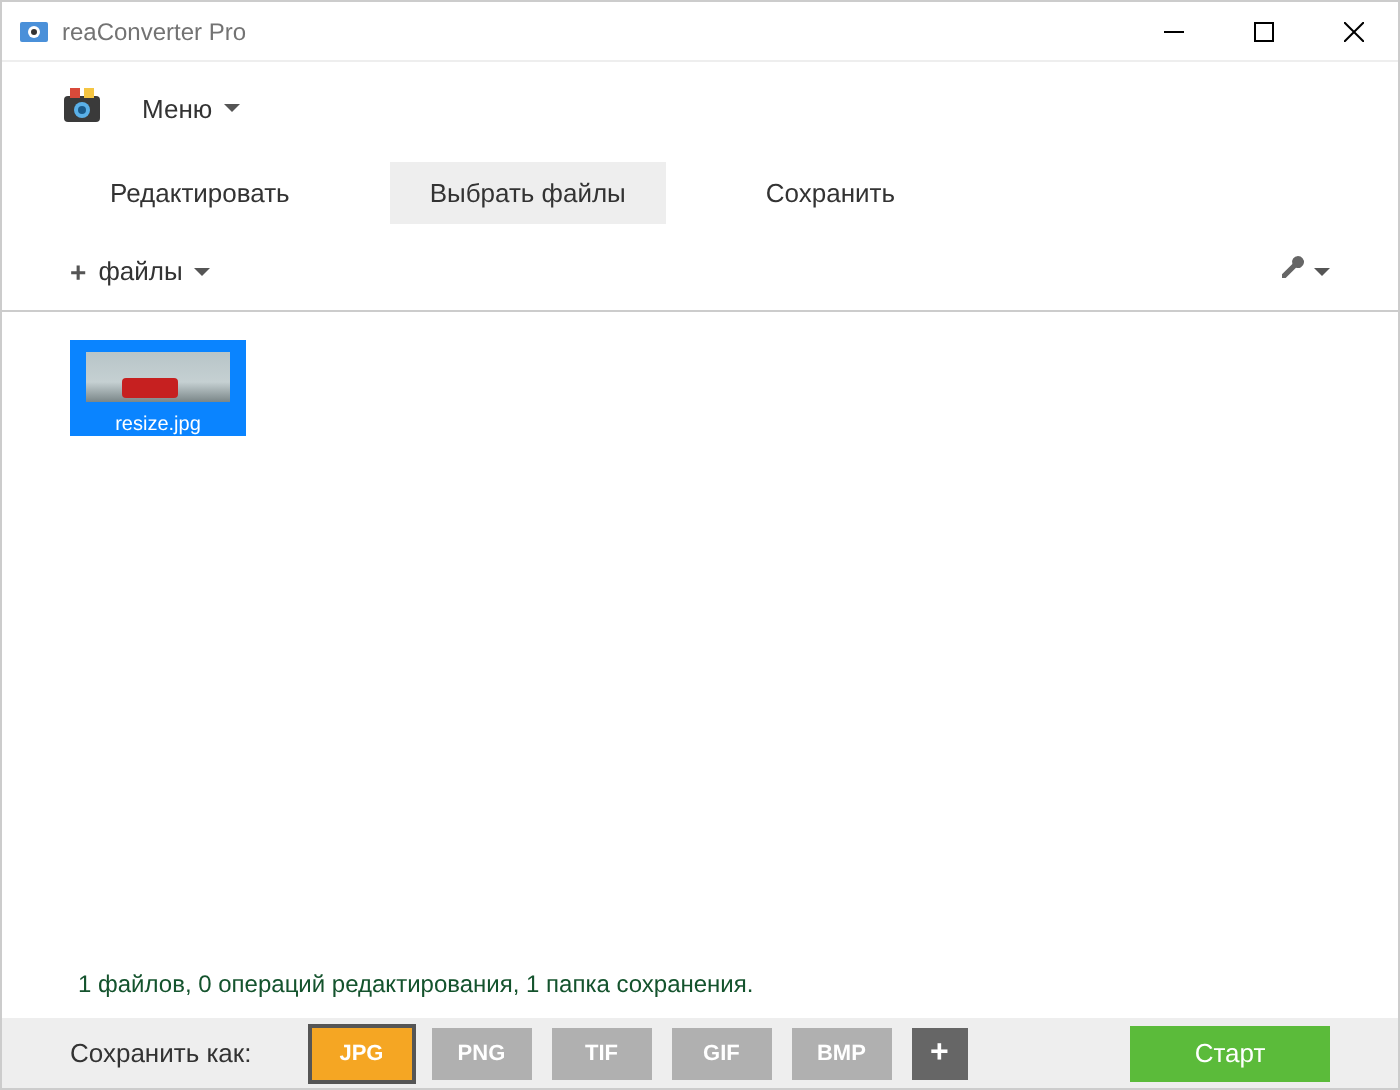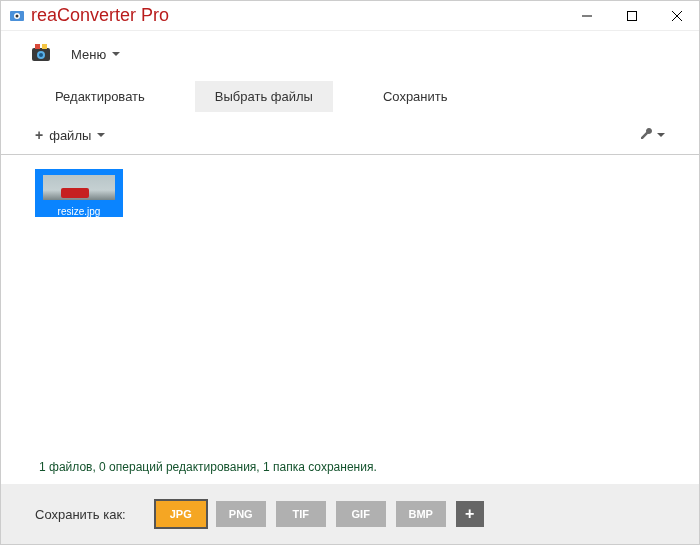--- a/index.html
+++ b/index.html
@@ -1,19 +1,19 @@
 <!DOCTYPE html>
 <html><head>
 <meta charset="utf-8">
 <style>
 * { margin: 0; padding: 0; box-sizing: border-box; font-family: "Segoe UI", Tahoma, sans-serif; }
 body { width: 700px; height: 545px; background: #fff; border: 1px solid #ccc; display: flex; flex-direction: column; overflow: hidden; }
 .titlebar { height: 30px; display: flex; align-items: center; padding: 0 0 0 8px; border-bottom: 1px solid #eee; }
 .titlebar-icon { width: 16px; height: 16px; margin-right: 6px; }
-.titlebar-title { font-size: 18px; color: #b91c1c; flex: 1; }
+.titlebar-title { font-size: 12px; color: #737373; flex: 1; }
 .window-controls { display: flex; }
 .window-btn { width: 45px; height: 30px; display: flex; align-items: center; justify-content: center; cursor: pointer; }
 .window-btn svg { width: 10px; height: 10px; }
 .menubar { height: 46px; display: flex; align-items: center; padding: 0 28px; }
 .app-icon { width: 24px; height: 24px; margin-right: 18px; position: relative; }
 .menu-btn { font-size: 13px; color: #333; cursor: pointer; display: flex; align-items: center; gap: 6px; }
 .caret-down { width: 0; height: 0; border-left: 4px solid transparent; border-right: 4px solid transparent; border-top: 4px solid #555; }
 .tabs { display: flex; padding: 0 34px; margin-top: 4px; }
 .tab { padding: 8px 20px; font-size: 13px; color: #333; cursor: pointer; }
 .tab.active { background: #eee; }
@@ -22,21 +22,21 @@
 .files-btn { display: flex; align-items: center; gap: 6px; font-size: 13px; color: #333; cursor: pointer; }
 .plus-sm { font-size: 14px; color: #555; font-weight: bold; }
 .spacer { flex: 1; }
 .wrench-btn { display: flex; align-items: center; gap: 4px; cursor: pointer; color: #555; }
 .content { flex: 1; padding: 14px 34px; overflow: auto; }
 .thumb { width: 88px; height: 48px; background: #0a84ff; display: flex; flex-direction: column; align-items: center; justify-content: flex-start; cursor: pointer; padding-top: 6px; }
 .thumb-img { width: 72px; height: 40px; background: linear-gradient(180deg, #b8c5c8 0%, #c5d0d2 60%, #7a8688 100%); position: relative; }
 .thumb-car { position: absolute; bottom: 2px; left: 18px; width: 28px; height: 10px; background: #c62020; border-radius: 2px; }
 .thumb-label { font-size: 10px; color: #fff; margin-top: 6px; }
 .statusbar { padding: 10px 38px; font-size: 12px; color: #14532d; }
-.bottombar { height: 60px; background: #eee; display: flex; align-items: center; padding: 0 34px; gap: 10px; }
+.bottombar { height: 35px; background: #eee; display: flex; align-items: center; padding: 0 34px; gap: 10px; }
 .save-as-label { font-size: 13px; color: #333; margin-right: 20px; }
 .fmt-btn { width: 50px; height: 26px; display: flex; align-items: center; justify-content: center; font-size: 11px; font-weight: bold; color: #fff; cursor: pointer; }
 .fmt-btn.jpg { background: #f5a623; outline: 2px solid #555; }
 .fmt-btn.other { background: #b0b0b0; }
 .fmt-btn.add { background: #666; width: 28px; font-size: 16px; }
 .start-btn { background: #5bbb3a; color: #fff; width: 100px; height: 28px; display: flex; align-items: center; justify-content: center; font-size: 13px; cursor: pointer; margin-left: auto; }
 </style>
 </head>
 <body>
 
@@ -132,13 +132,16 @@
     </div>
   <div class="fmt-btn other">
       <span>GIF</span>
     </div>
   <div class="fmt-btn other">
       <span>BMP</span>
     </div>
   <div class="fmt-btn add">
       <span>+</span>
     </div>
+  <div class="start-btn">
+      <span>Старт</span>
+    </div>
 </div>
 
 </body></html>

